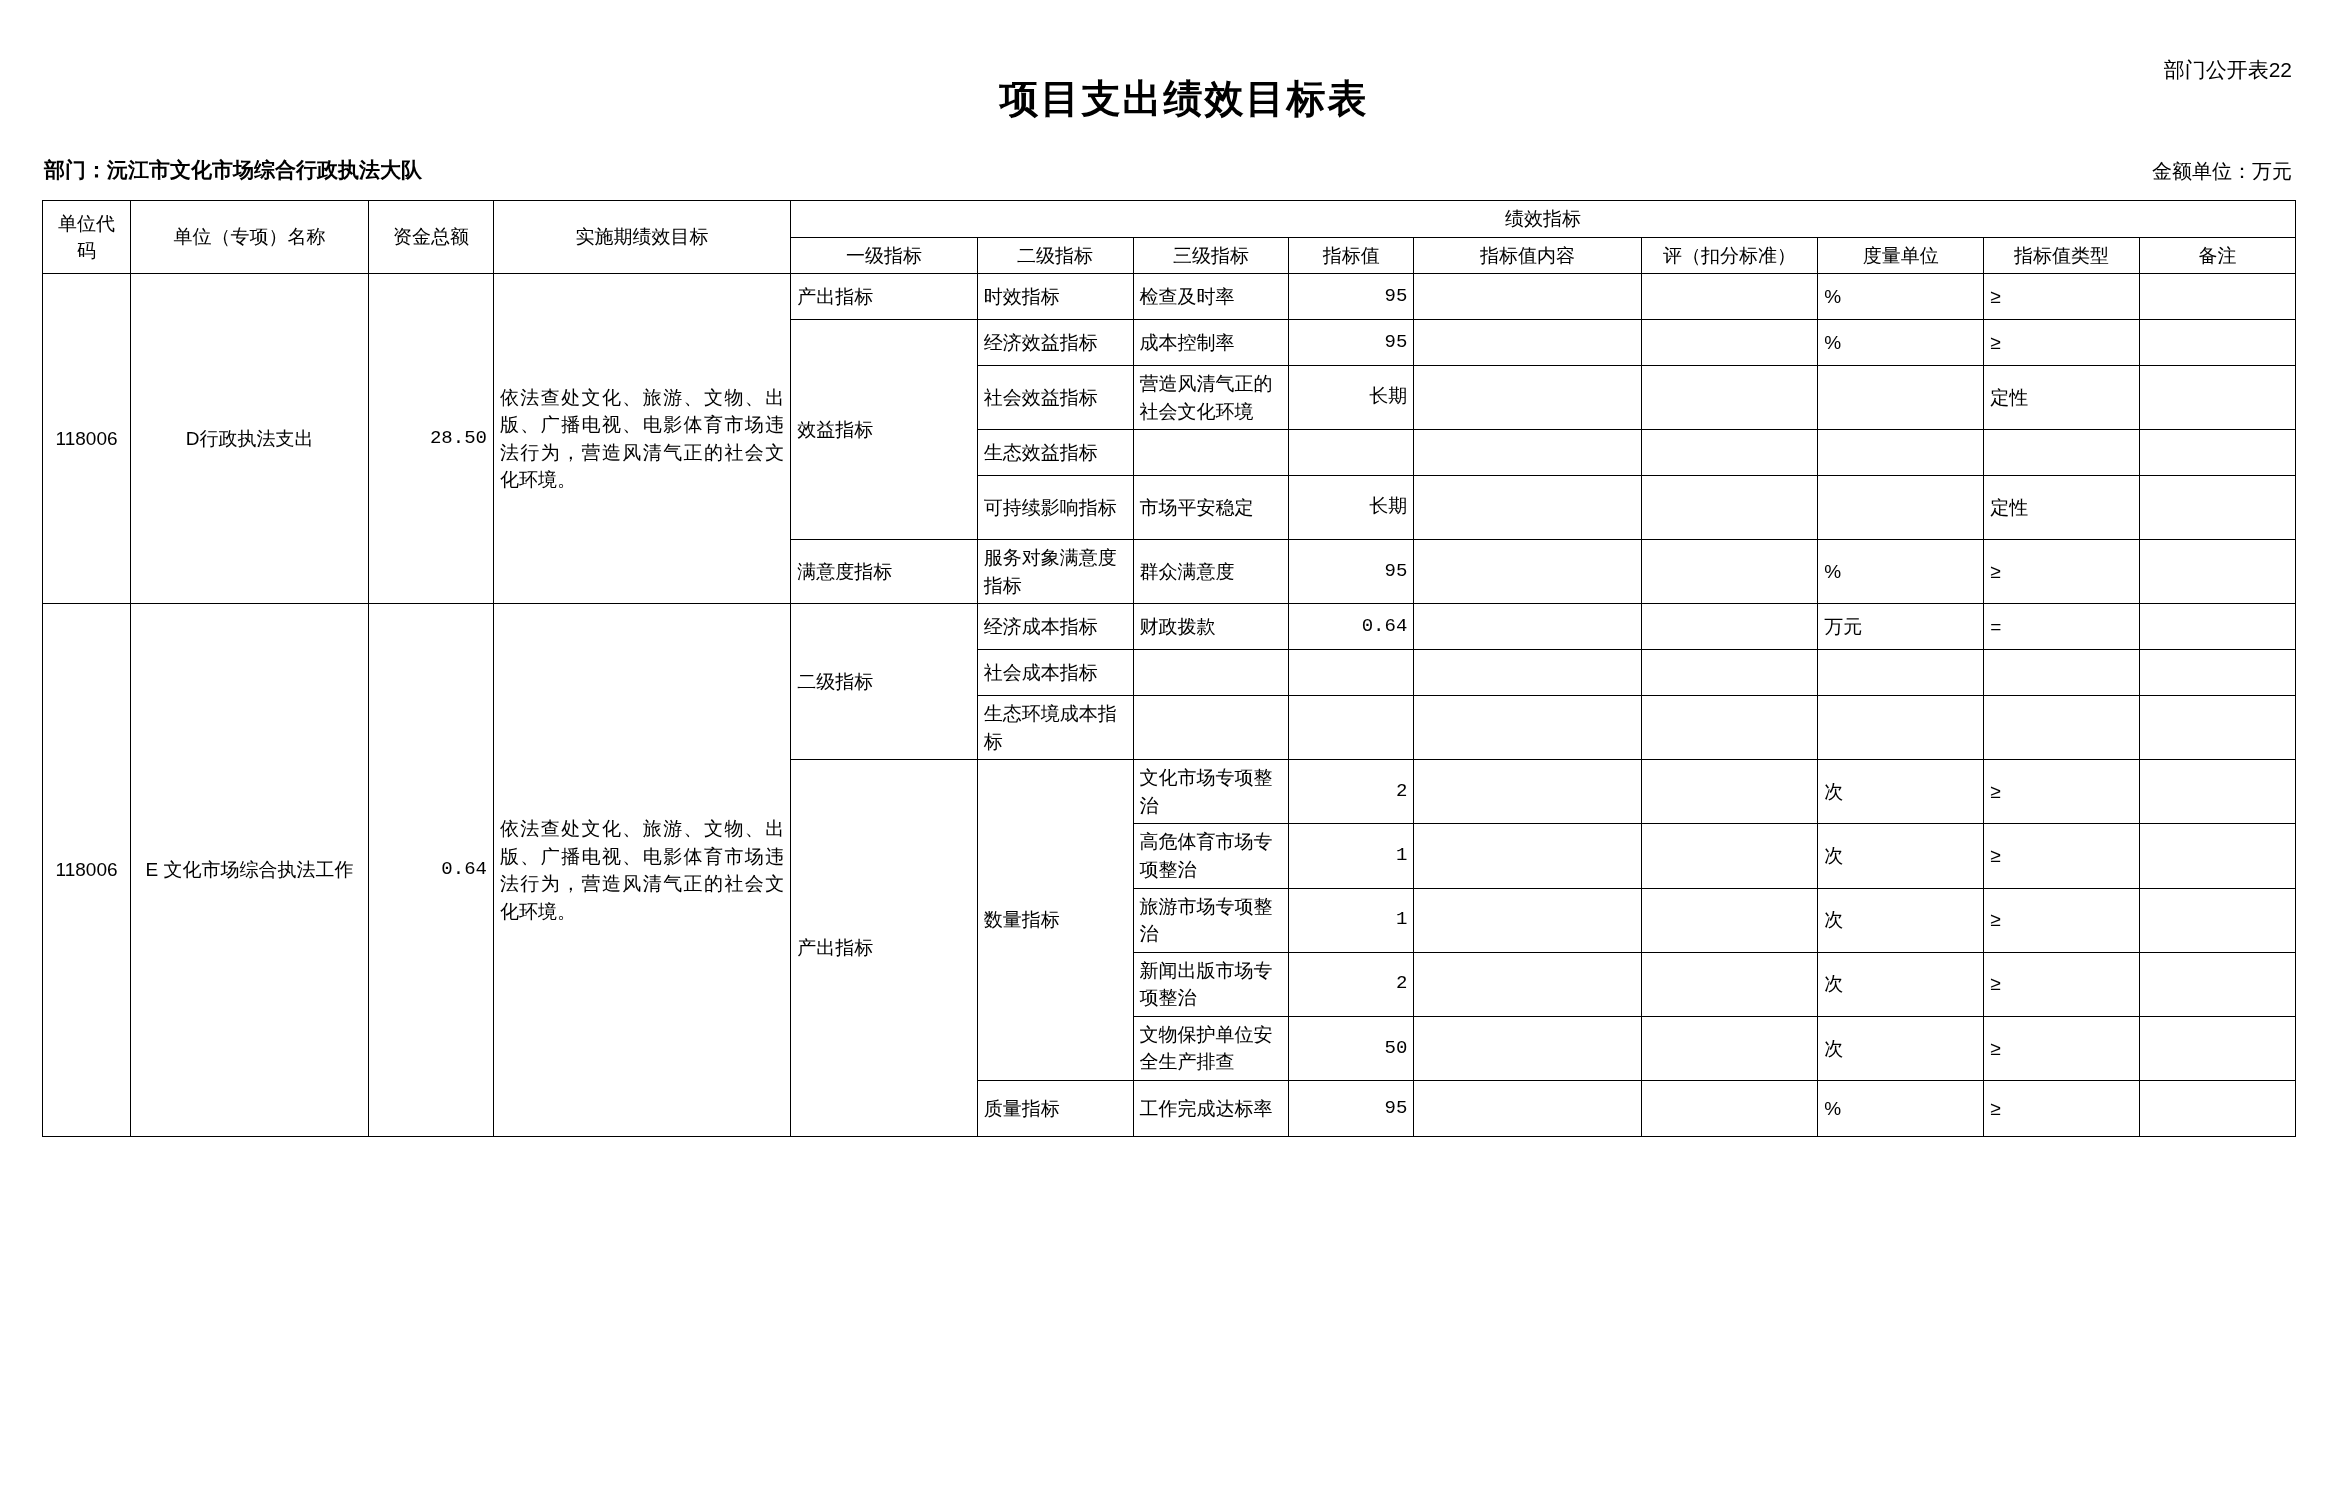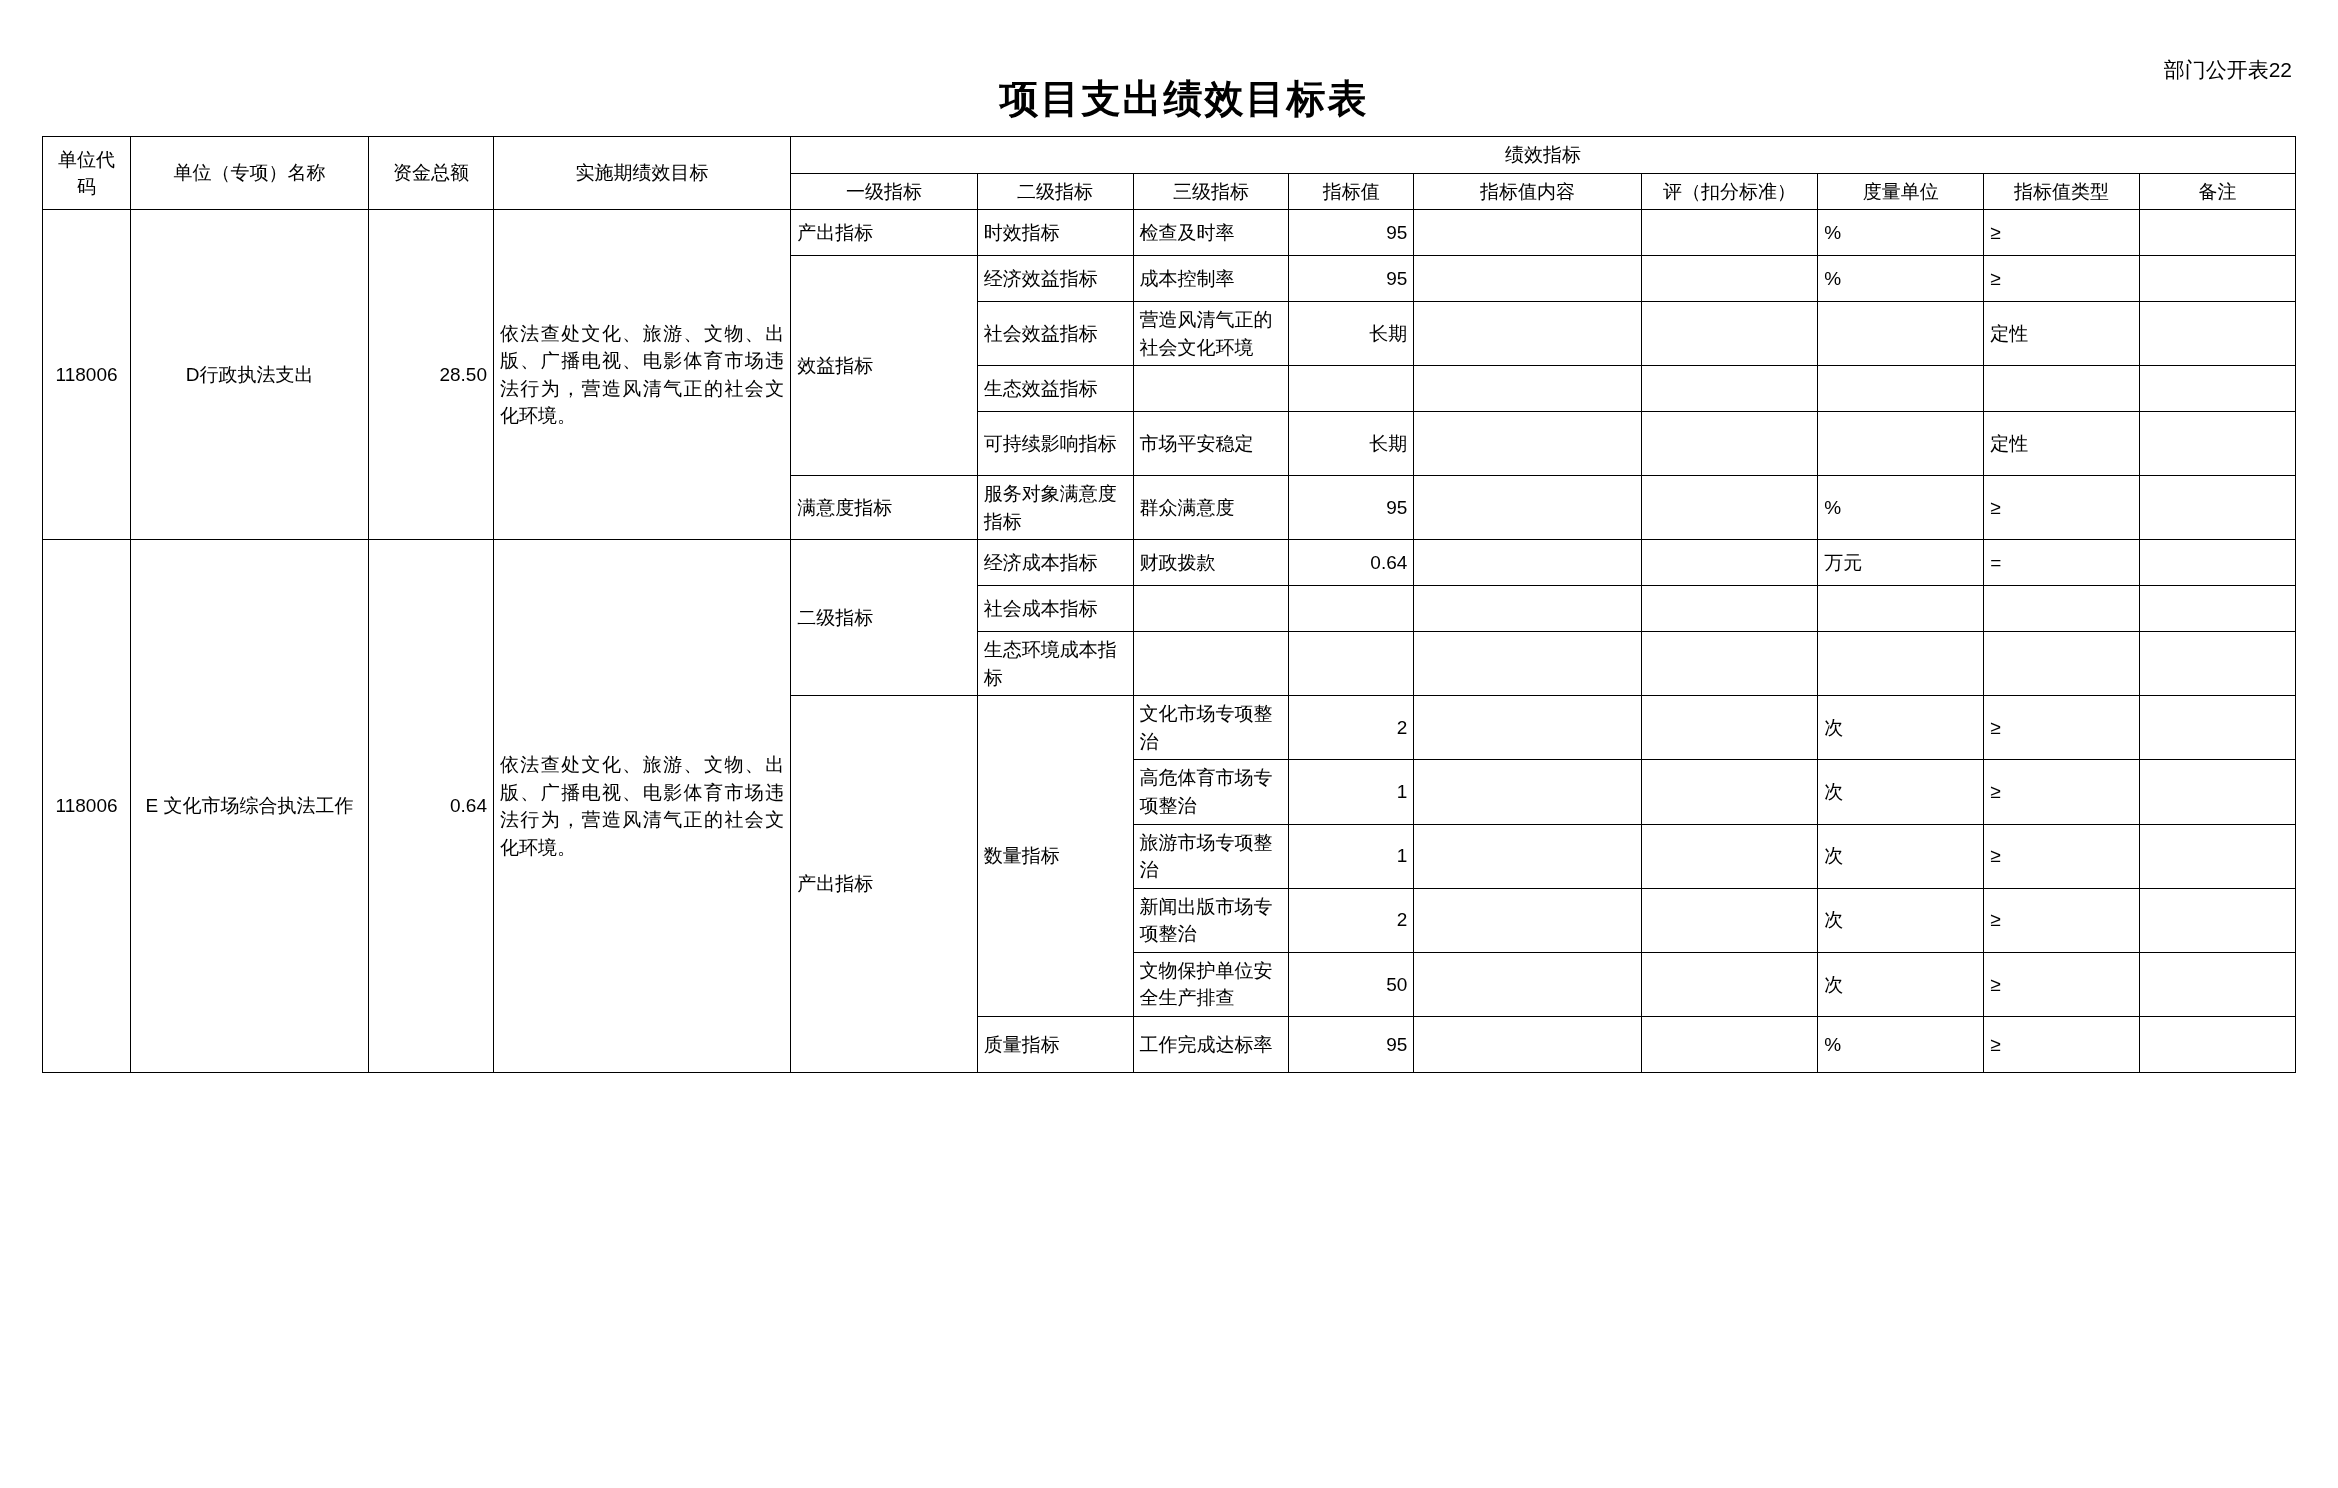--- a/index.html
+++ b/index.html
@@ -72,21 +72,21 @@
     vertical-align: middle;
     line-height: 1.45;
     word-break: break-all;
   }
   table.perf th {
     text-align: center;
     font-weight: normal;
   }
   .c-center { text-align: center; }
   .c-left { text-align: left; }
-  .c-right { text-align: right; }
+  .c-right { text-align: right; font-family: Liberation Mono, monospace; }
   .v-mid { vertical-align: middle; }
   .goal-cell {
     text-align: justify;
     text-align-last: left;
     vertical-align: middle;
     line-height: 1.55;
     padding: 6px 10px;
   }
   .nowrap-num { white-space: nowrap; }
   
@@ -106,20 +106,24 @@
 </style>
 </head>
 <body>
 
 <div class="page">
 
   <div class="top-right-label">部门公开表22</div>
 
   <div class="doc-title">项目支出绩效目标表</div>
 
+  <div class="meta-row">
+    <div class="dept">部门：沅江市文化市场综合行政执法大队</div>
+    <div class="unit">金额单位：万元</div>
+  </div>
 
   <table class="perf">
     <colgroup>
       <col class="c1">
         <col class="c2">
         <col class="c3">
         <col class="c4">
       <col class="c5">
         <col class="c6">
         <col class="c7">

